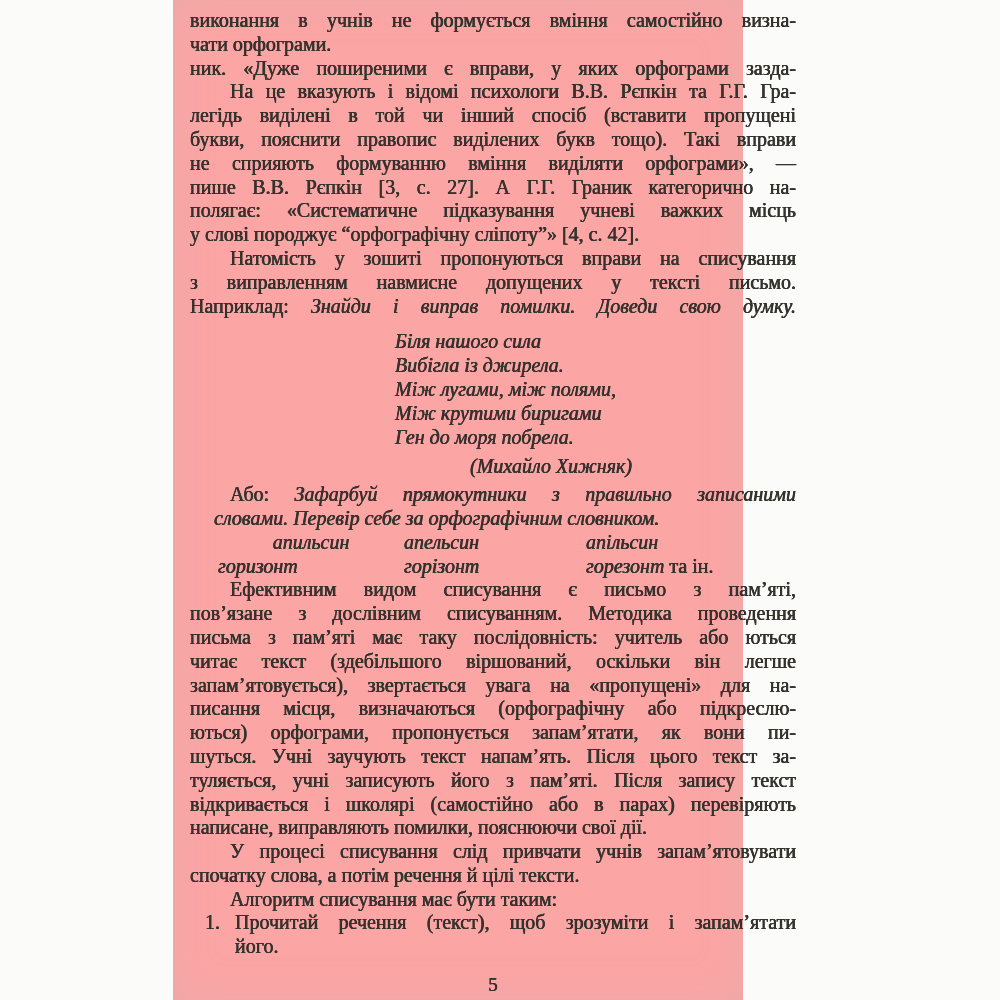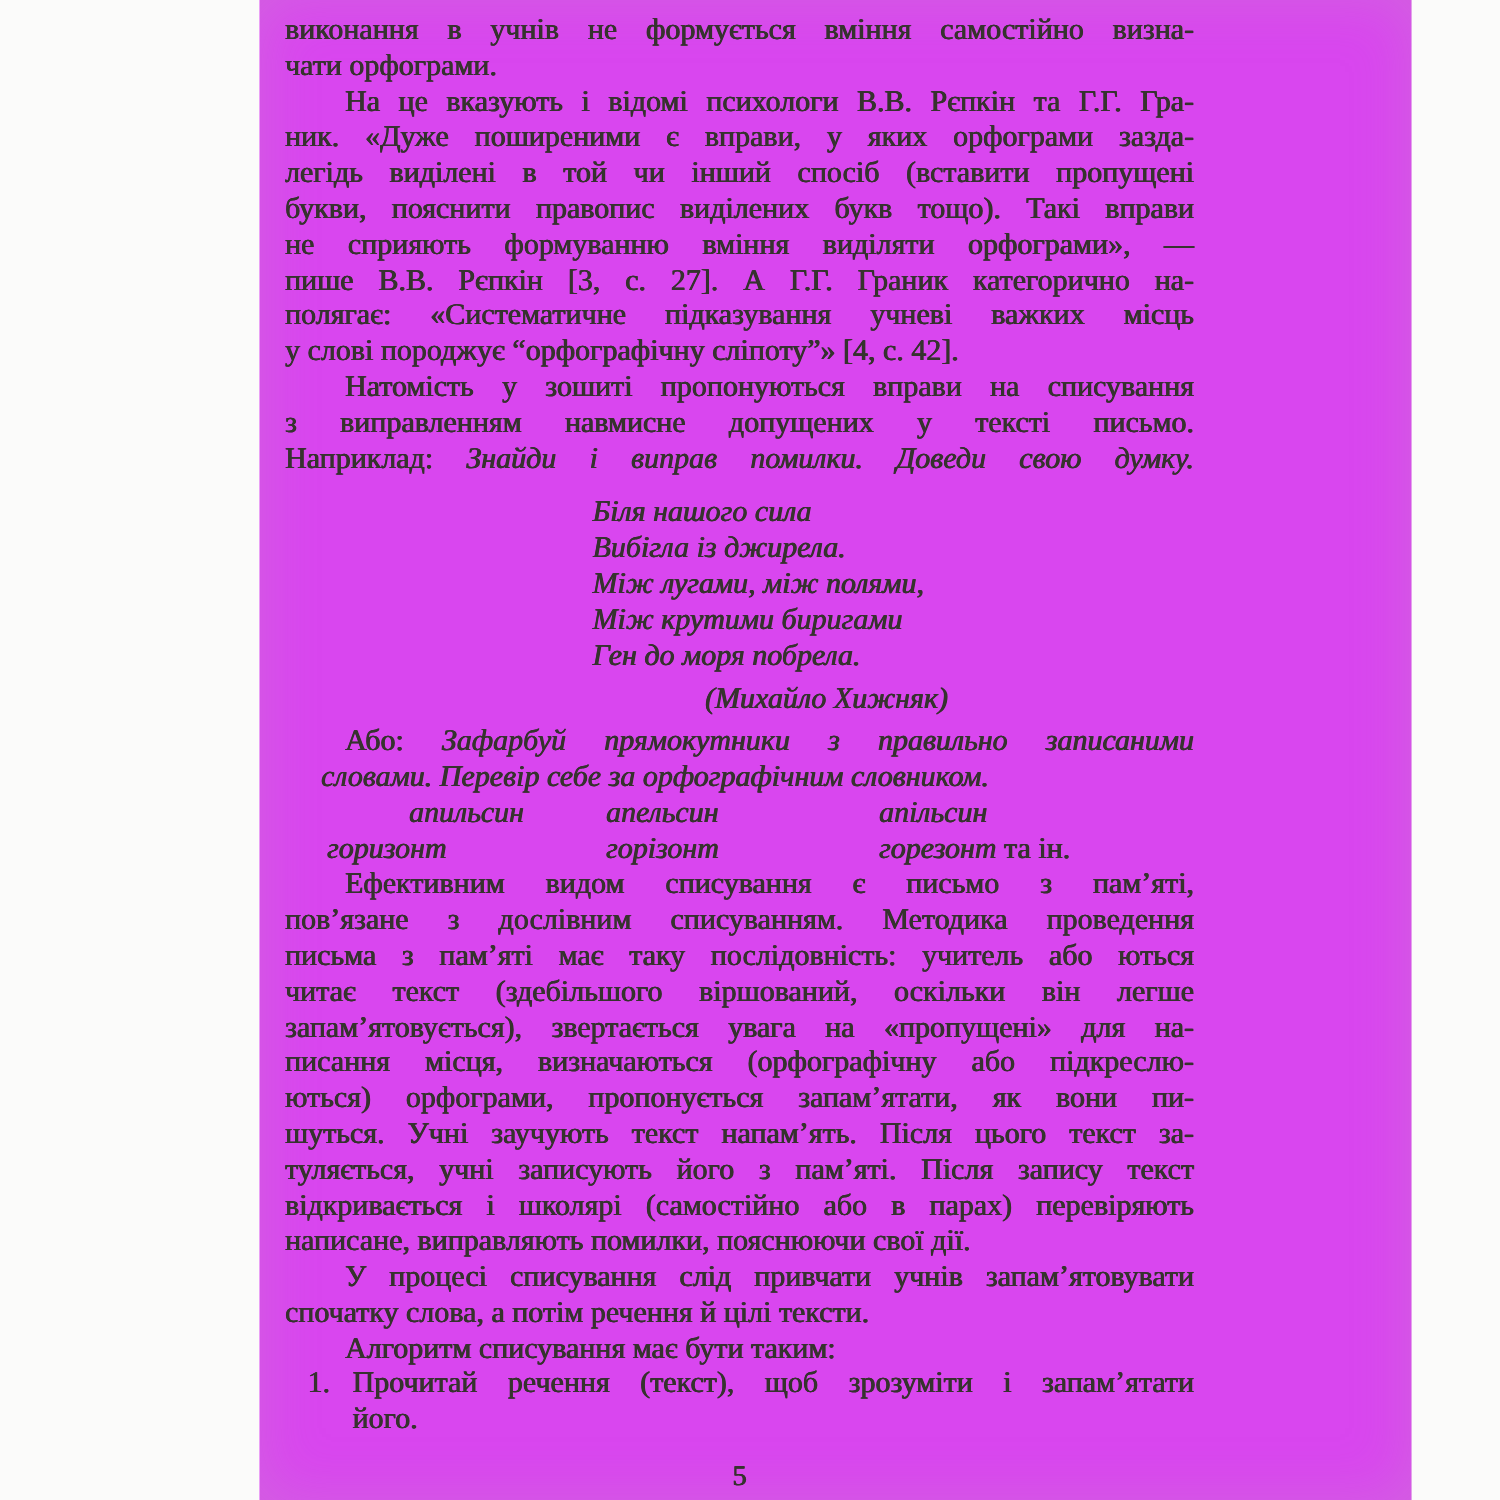--- a/index.html
+++ b/index.html
@@ -2,22 +2,22 @@
 <html><head>
 <meta charset="utf-8">
 <style>
   html,body{margin:0;padding:0;}
   body{
     width:1000px;height:1000px;overflow:hidden;position:relative;
     background:#fbfbfa;
     font-family:"Liberation Serif","DejaVu Serif",serif;
   }
   .paper{
-    position:absolute;left:173px;top:0;width:768px;height:1000px;
-    background:#d946ef;
+    position:absolute;left:173px;top:0;width:570px;height:1000px;
+    background:#fca5a5;
     box-shadow:inset 0 0 40px rgba(190,185,178,0.25);
   }
   .textblock{
     position:absolute;left:17px;top:9px;width:606px;
     color:#36332e;
     font-size:20px;line-height:23.8px;
     text-shadow:0.35px 0 0 currentColor,-0.25px 0 0 currentColor;
     text-rendering:optimizeLegibility;
   }
   .ln{position:relative;min-height:23.8px;white-space:normal;}
@@ -38,22 +38,22 @@
   .itx{font-style:italic;}
 </style>
 </head>
 <body>
 
 <div class="paper">
   <div class="textblock">
     <div>
         <div class="ln j"><span>виконання в учнів не формується вміння самостійно визна-</span></div>
         <div class="ln"><span>чати орфограми.</span></div>
+        <div class="ln j"><span>ник. «Дуже поширеними є вправи, у яких орфограми зазда-</span></div>
         <div class="ln j ind"><span>На це вказують і відомі психологи В.В. Рєпкін та Г.Г. Гра-</span></div>
-        <div class="ln j"><span>ник. «Дуже поширеними є вправи, у яких орфограми зазда-</span></div>
         <div class="ln j"><span>легідь виділені в той чи інший спосіб (вставити пропущені</span></div>
         <div class="ln j"><span>букви, пояснити правопис виділених букв тощо). Такі вправи</span></div>
         <div class="ln j"><span>не сприяють формуванню вміння виділяти орфограми», —</span></div>
         <div class="ln j"><span>пише В.В. Рєпкін [3, с. 27]. А Г.Г. Граник категорично на-</span></div>
         <div class="ln j"><span>полягає: «Систематичне підказування учневі важких місць</span></div>
         <div class="ln"><span>у слові породжує “орфографічну сліпоту”» [4, с. 42].</span></div>
         <div class="ln j ind"><span>Натомість у зошиті пропонуються вправи на списування</span></div>
         <div class="ln j"><span>з виправленням навмисне допущених у тексті письмо.</span></div>
         <div class="ln j"><span>Наприклад: </span><span class="itx">Знайди і виправ помилки. Доведи свою думку.</span></div>
         <div class="ln poem mt12"><span>Біля нашого сила</span></div>

